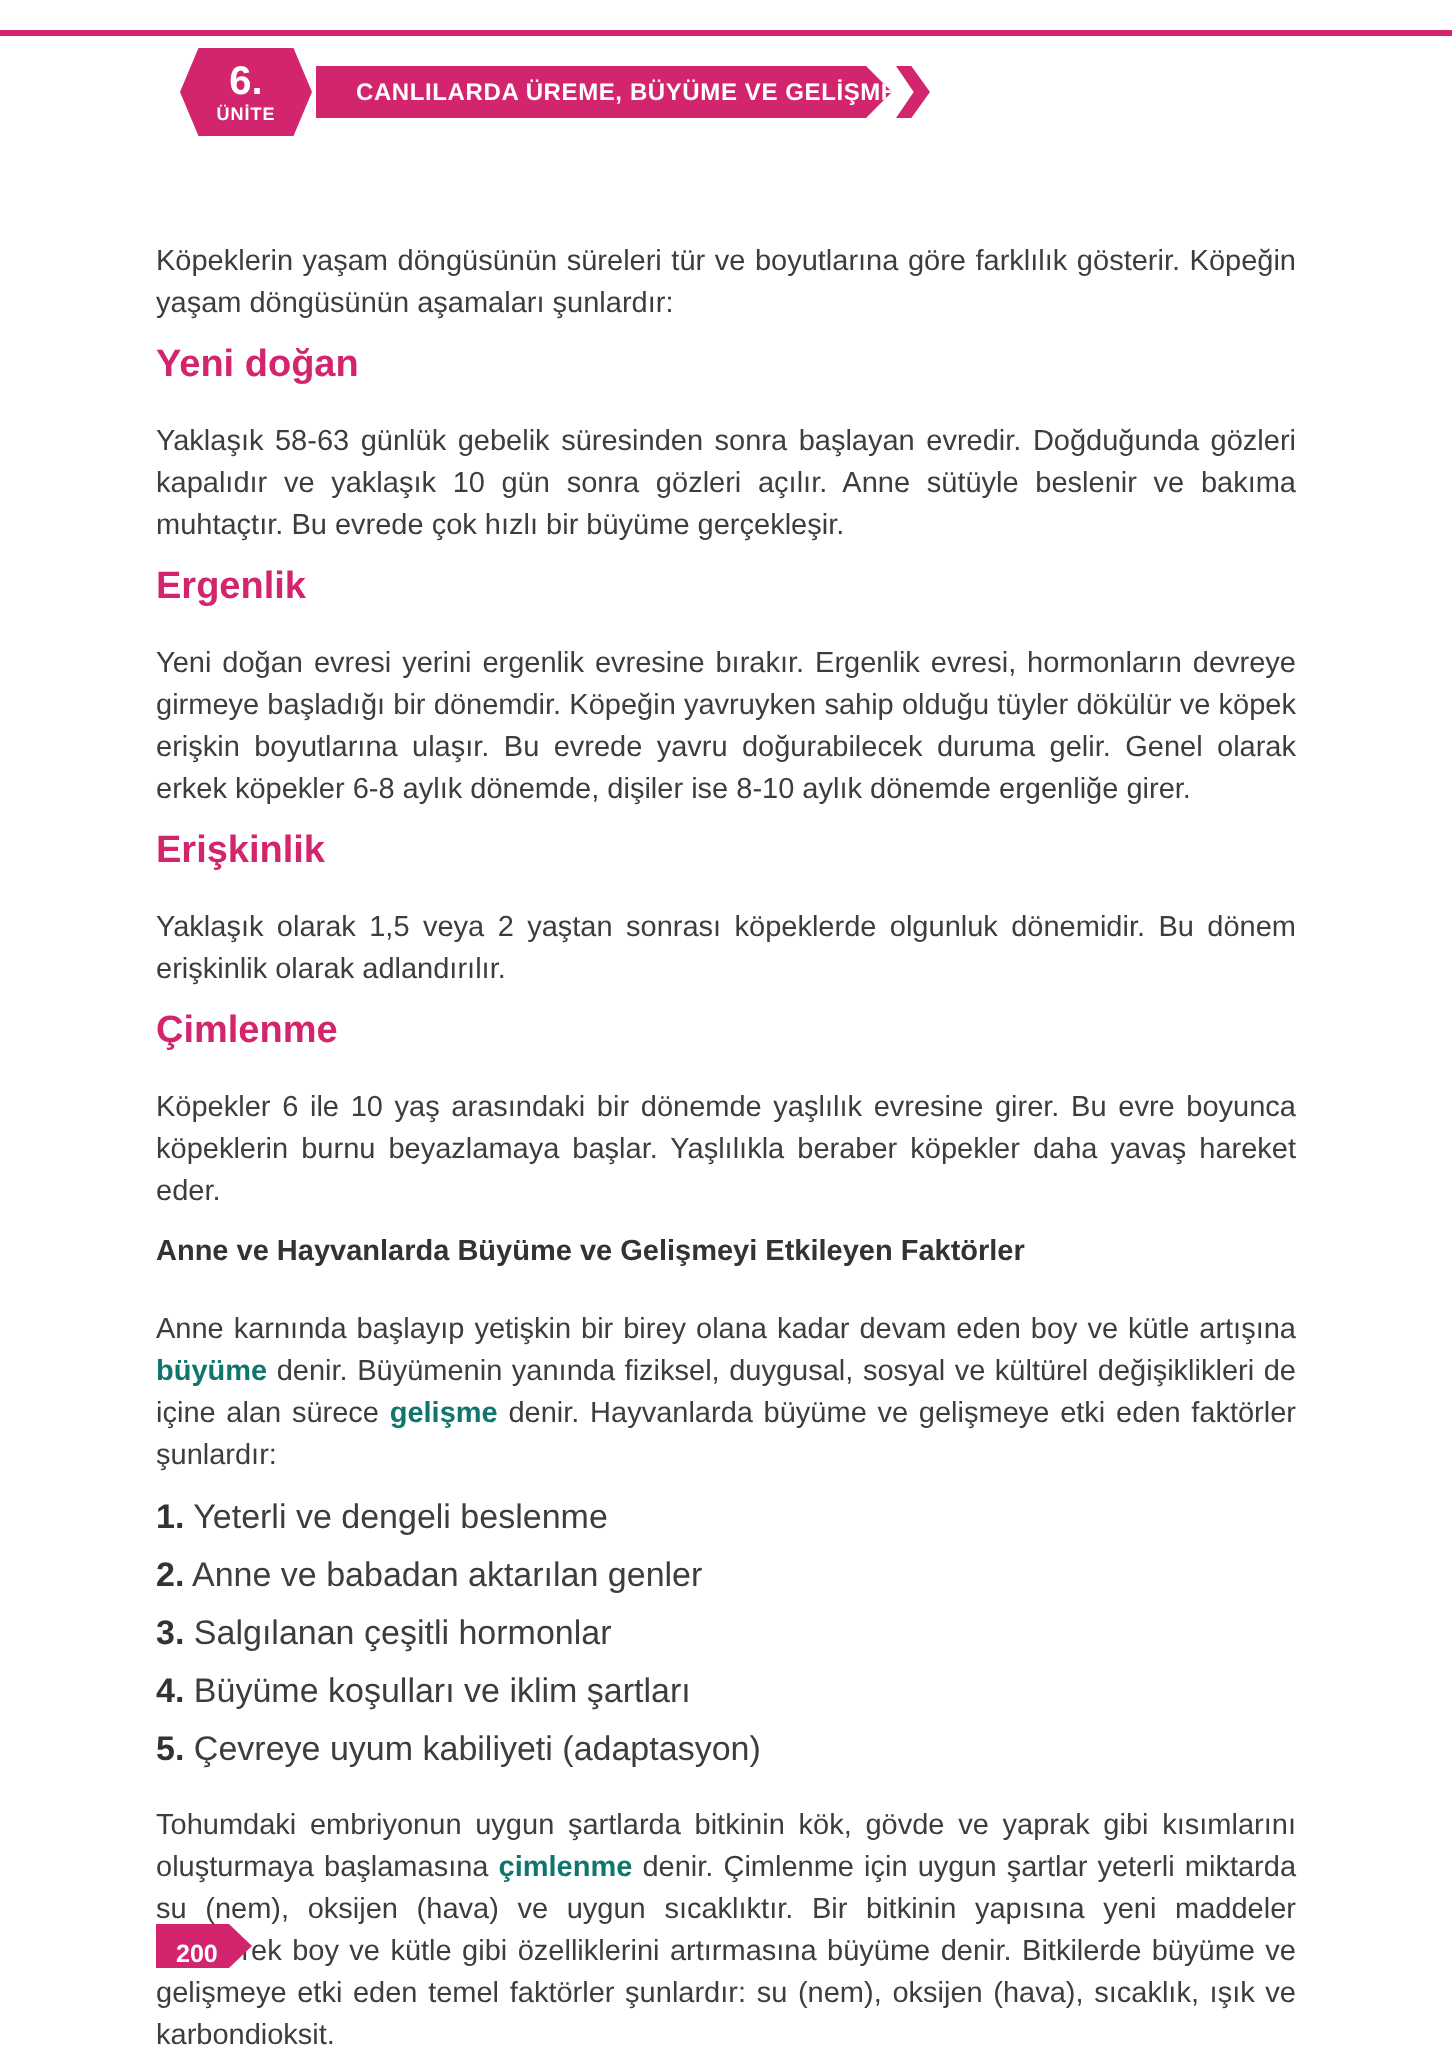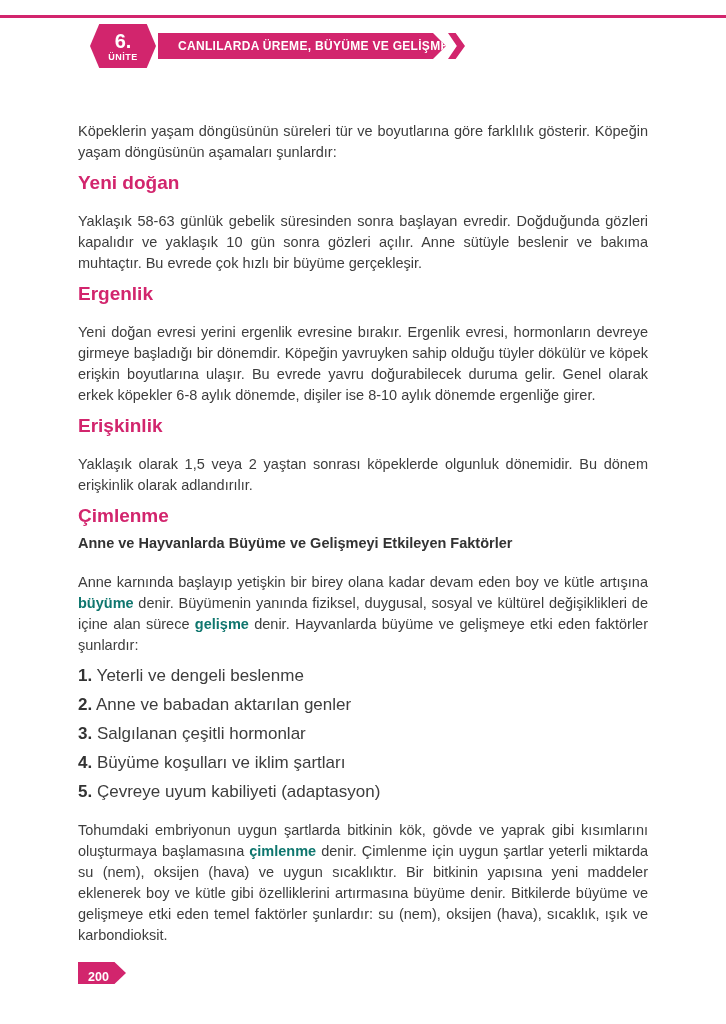--- a/index.html
+++ b/index.html
@@ -157,20 +157,21 @@
     <h3 class="accent-heading">Yeni doğan</h3>
     <p class="para">Yaklaşık 58-63 günlük gebelik süresinden sonra başlayan evredir. Doğduğunda gözleri kapalıdır ve yaklaşık 10 gün sonra gözleri açılır. Anne sütüyle beslenir ve bakıma muhtaçtır. Bu evrede çok hızlı bir büyüme gerçekleşir.</p>
 
     <h3 class="accent-heading">Ergenlik</h3>
     <p class="para">Yeni doğan evresi yerini ergenlik evresine bırakır. Ergenlik evresi, hormonların devreye girmeye başladığı bir dönemdir. Köpeğin yavruyken sahip olduğu tüyler dökülür ve köpek erişkin boyutlarına ulaşır. Bu evrede yavru doğurabilecek duruma gelir. Genel olarak erkek köpekler 6-8 aylık dönemde, dişiler ise 8-10 aylık dönemde ergenliğe girer.</p>
 
     <h3 class="accent-heading">Erişkinlik</h3>
     <p class="para">Yaklaşık olarak 1,5 veya 2 yaştan sonrası köpeklerde olgunluk dönemidir. Bu dönem erişkinlik olarak adlandırılır.</p>
 
     <h3 class="accent-heading">Çimlenme</h3>
+    <p class="para">Köpekler 6 ile 10 yaş arasındaki bir dönemde yaşlılık evresine girer. Bu evre boyunca köpeklerin burnu beyazlamaya başlar. Yaşlılıkla beraber köpekler daha yavaş hareket eder.</p>
 
     <h3 class="dark-heading">Anne ve Hayvanlarda Büyüme ve Gelişmeyi Etkileyen Faktörler</h3>
 
     <p class="para"><span>Anne karnında başlayıp yetişkin bir birey olana kadar devam eden boy ve kütle artışına </span><strong class="accent-term">büyüme</strong><span> denir. Büyümenin yanında fiziksel, duygusal, sosyal ve kültürel değişiklikleri de içine alan sürece </span><strong class="accent-term">gelişme</strong><span> denir. Hayvanlarda büyüme ve gelişmeye etki eden faktörler şunlardır:</span></p>
 
     <ol class="factors-list">
       <li class="list-item"><strong class="list-num">1.</strong> <span>Yeterli ve dengeli beslenme</span></li>
       <li class="list-item"><strong class="list-num">2.</strong> <span>Anne ve babadan aktarılan genler</span></li>
       <li class="list-item"><strong class="list-num">3.</strong> <span>Salgılanan çeşitli hormonlar</span></li>
       <li class="list-item"><strong class="list-num">4.</strong> <span>Büyüme koşulları ve iklim şartları</span></li>

